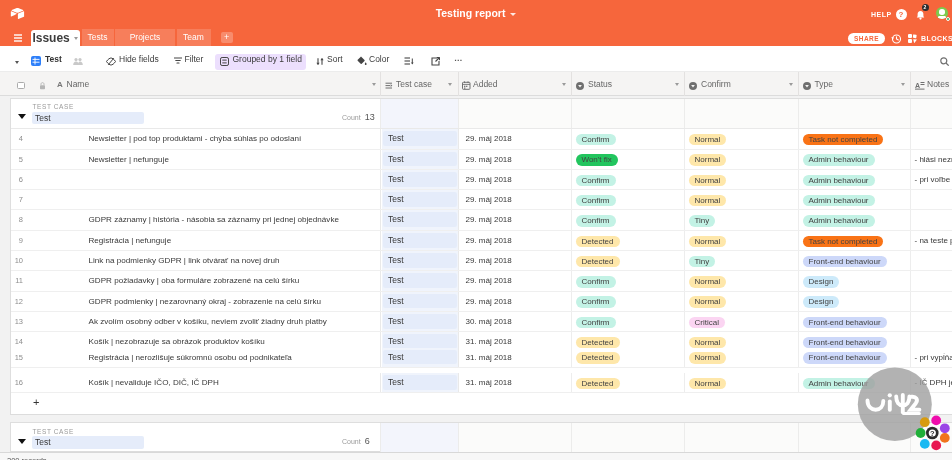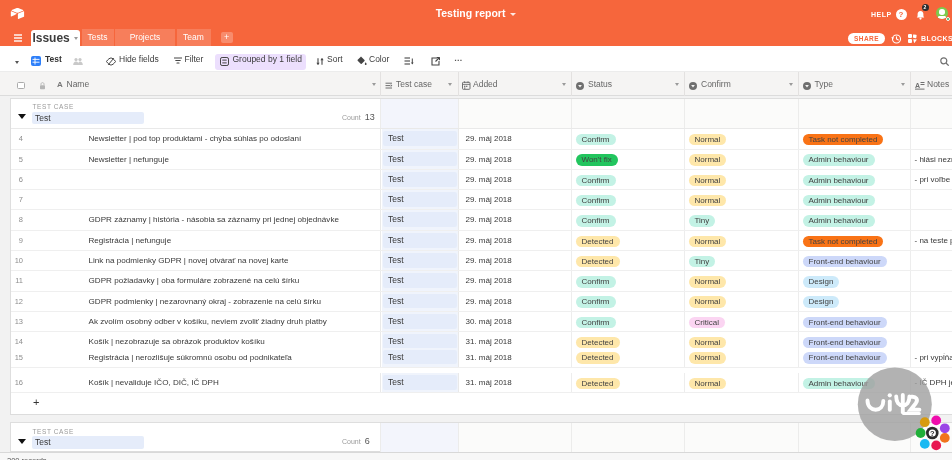--- a/index.html
+++ b/index.html
@@ -351,21 +351,21 @@
       <div class="nt">- na teste p</div>
       <div class="vb" style="left:560px;"></div>
       <div class="vb" style="left:673px;"></div>
       <div class="vb" style="left:787px;"></div>
       <div class="vb" style="left:899px;"></div>
       <div class="vb" style="left:369px;background:#e9e9e9;"></div>
       <div class="vb" style="left:447px;background:#e9e9e9;"></div>
     </div>
 <div class="row" style="top:152.4px;">
       <div class="rn">10</div>
-      <div class="nm">Link na podmienky GDPR | novej otvárať na novej karte</div>
+      <div class="nm">Link na podmienky GDPR | link otvárať na novej druh</div>
       <div class="tc">
         <div class="tci">Test</div>
       </div>
       <div class="dt">29. máj 2018</div>
       <div class="pill yel" style="left:564.5px;">Detected</div>
       <div class="pill teal" style="left:677.5px;">Tiny</div>
       <div class="pill blu" style="left:791.5px;">Front-end behaviour</div>
       <div class="vb" style="left:560px;"></div>
       <div class="vb" style="left:673px;"></div>
       <div class="vb" style="left:787px;"></div>

